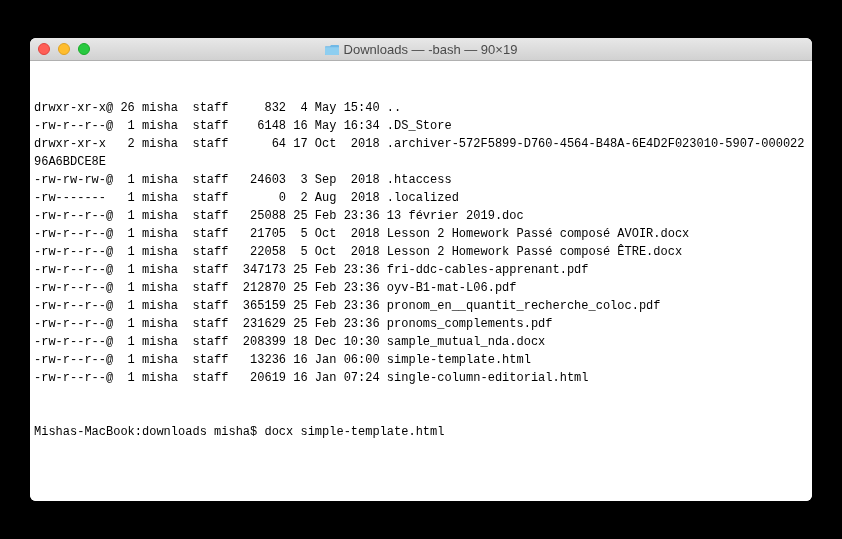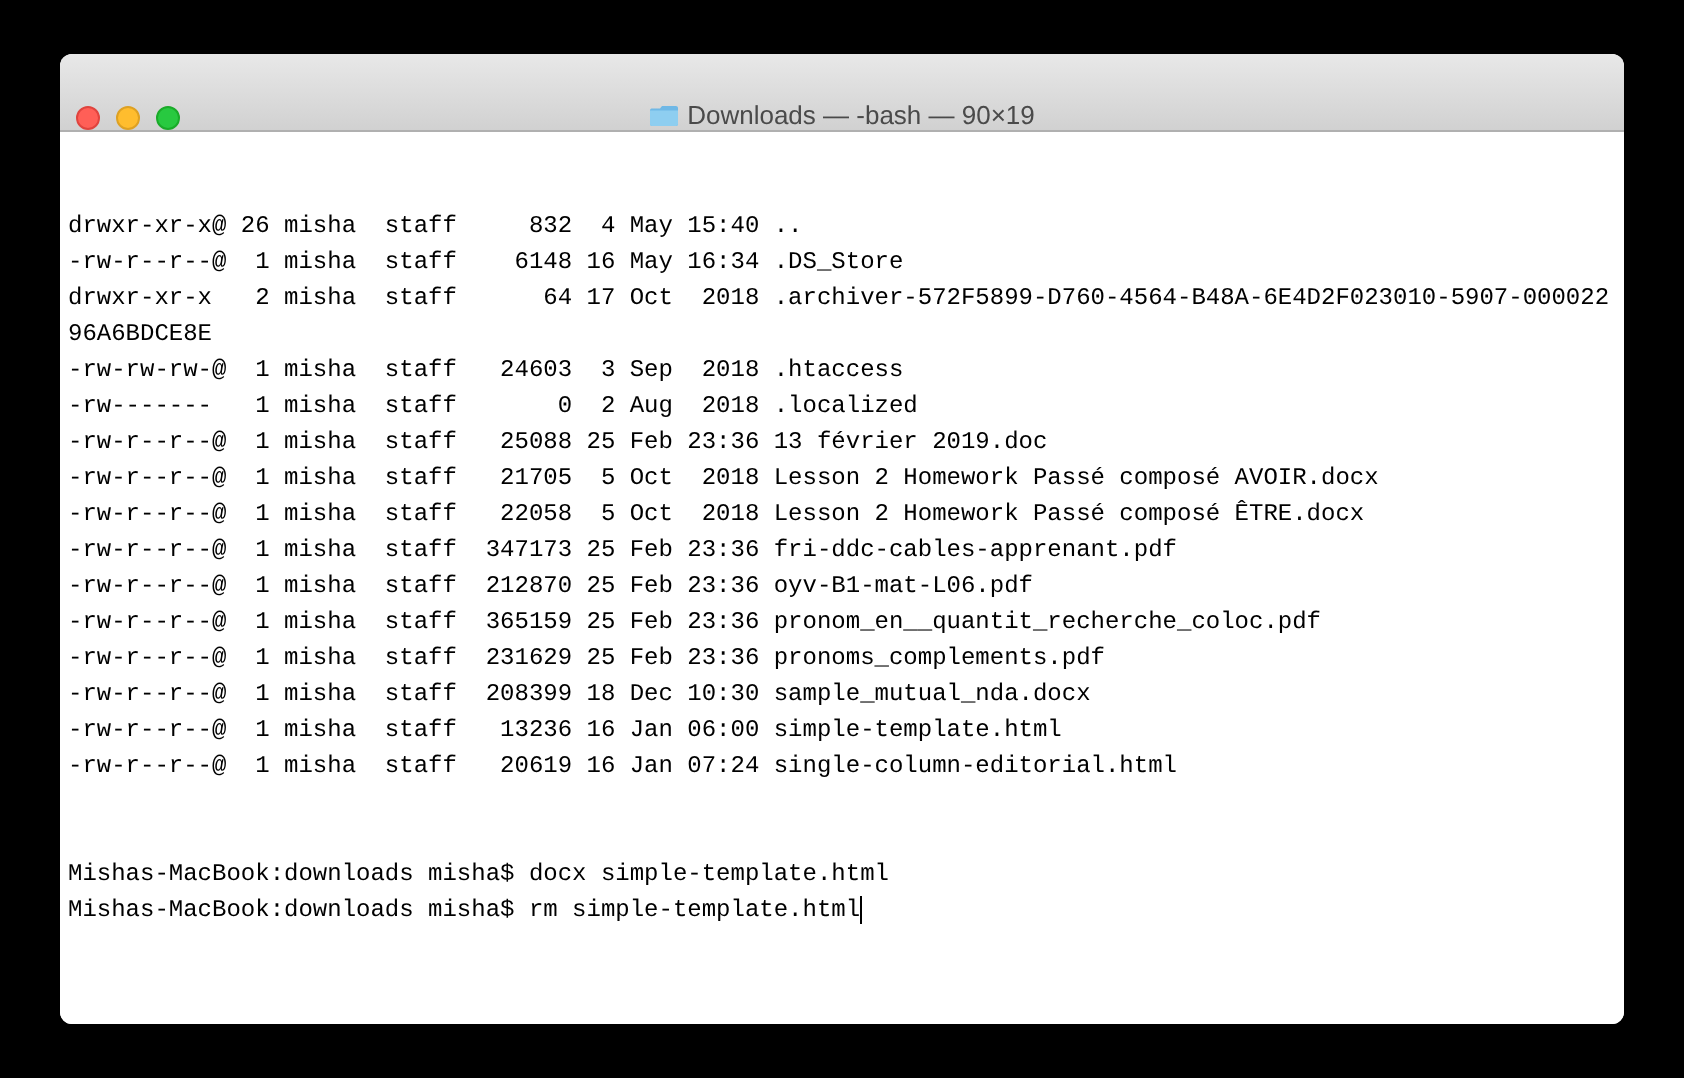--- a/index.html
+++ b/index.html
@@ -13,25 +13,25 @@
       font-family: -apple-system, BlinkMacSystemFont, sans-serif;
     }
     .window {
       width: 782px;
       background: #fff;
       border-radius: 6px;
       overflow: hidden;
       box-shadow: 0 10px 40px rgba(0,0,0,0.5);
     }
     .titlebar {
-      height: 39px;
+      height: 23px;
       background: linear-gradient(to bottom, #e8e8e8, #d1d1d1);
       border-bottom: 1px solid #b0b0b0;
       display: flex;
-      align-items: flex-end;
+      align-items: center;
       position: relative;
     }
     .traffic-lights {
       display: flex;
       gap: 8px;
       padding-left: 8px;
     }
     .traffic-light {
       width: 12px;
       height: 12px;
@@ -59,21 +59,21 @@
       font-size: 13px;
       color: #4a4a4a;
       font-weight: 400;
     }
     .terminal {
       font-family: Menlo, Monaco, "Courier New", monospace;
       font-size: 12px;
       line-height: 18px;
       color: #000;
       background: #fff;
-      padding: 2px 4px 12px 4px;
+      padding: 2px 4px 24px 4px;
       white-space: pre;
       overflow: hidden;
     }
     .line { white-space: pre-wrap; word-break: break-all; }
     .prompt-line { white-space: pre; }
     .cursor {
       display: inline-block;
       width: 1px;
       height: 14px;
       background: #000;
@@ -96,15 +96,15 @@
         <svg width="14" height="11" viewBox="0 0 14 11">
           <path d="M1 2.2 L5 2.2 L6 1 L13 1 C13.5 1 14 1.4 14 2 L14 10 C14 10.5 13.5 11 13 11 L1 11 C0.5 11 0 10.5 0 10 L0 3 C0 2.5 0.5 2.2 1 2.2 Z" fill="#6fb8e6"></path>
           <path d="M0 3.2 L14 3.2 L14 10 C14 10.5 13.5 11 13 11 L1 11 C0.5 11 0 10.5 0 10 Z" fill="#8ecef0"></path>
         </svg>
       </span>
       <span class="title-text">Downloads — -bash — 90×19</span>
     </div>
   </div>
   <div class="terminal">
     <div id="lines-container"><div class="line">drwxr-xr-x@ 26 misha  staff     832  4 May 15:40 ..</div><div class="line">-rw-r--r--@  1 misha  staff    6148 16 May 16:34 .DS_Store</div><div class="line">drwxr-xr-x   2 misha  staff      64 17 Oct  2018 .archiver-572F5899-D760-4564-B48A-6E4D2F023010-5907-00002296A6BDCE8E</div><div class="line">-rw-rw-rw-@  1 misha  staff   24603  3 Sep  2018 .htaccess</div><div class="line">-rw-------   1 misha  staff       0  2 Aug  2018 .localized</div><div class="line">-rw-r--r--@  1 misha  staff   25088 25 Feb 23:36 13 février 2019.doc</div><div class="line">-rw-r--r--@  1 misha  staff   21705  5 Oct  2018 Lesson 2 Homework Passé composé AVOIR.docx</div><div class="line">-rw-r--r--@  1 misha  staff   22058  5 Oct  2018 Lesson 2 Homework Passé composé ÊTRE.docx</div><div class="line">-rw-r--r--@  1 misha  staff  347173 25 Feb 23:36 fri-ddc-cables-apprenant.pdf</div><div class="line">-rw-r--r--@  1 misha  staff  212870 25 Feb 23:36 oyv-B1-mat-L06.pdf</div><div class="line">-rw-r--r--@  1 misha  staff  365159 25 Feb 23:36 pronom_en__quantit_recherche_coloc.pdf</div><div class="line">-rw-r--r--@  1 misha  staff  231629 25 Feb 23:36 pronoms_complements.pdf</div><div class="line">-rw-r--r--@  1 misha  staff  208399 18 Dec 10:30 sample_mutual_nda.docx</div><div class="line">-rw-r--r--@  1 misha  staff   13236 16 Jan 06:00 simple-template.html</div><div class="line">-rw-r--r--@  1 misha  staff   20619 16 Jan 07:24 single-column-editorial.html</div></div>
-    <div id="prompts-container"><div class="prompt-line"><span>Mishas-MacBook:downloads misha$ </span><span>docx simple-template.html</span></div><div class="prompt-line"><span>Mishas-MacBook:downloads misha$ </span><span>rm simple-template.html</span><span class="cursor"></span></div></div>
+    <div id="prompts-container"><div class="prompt-line"><span>Mishas-MacBook:downloads misha$ </span><span>docx simple-template.html</span></div></div>
   </div>
 </div>
 
 </body></html>

